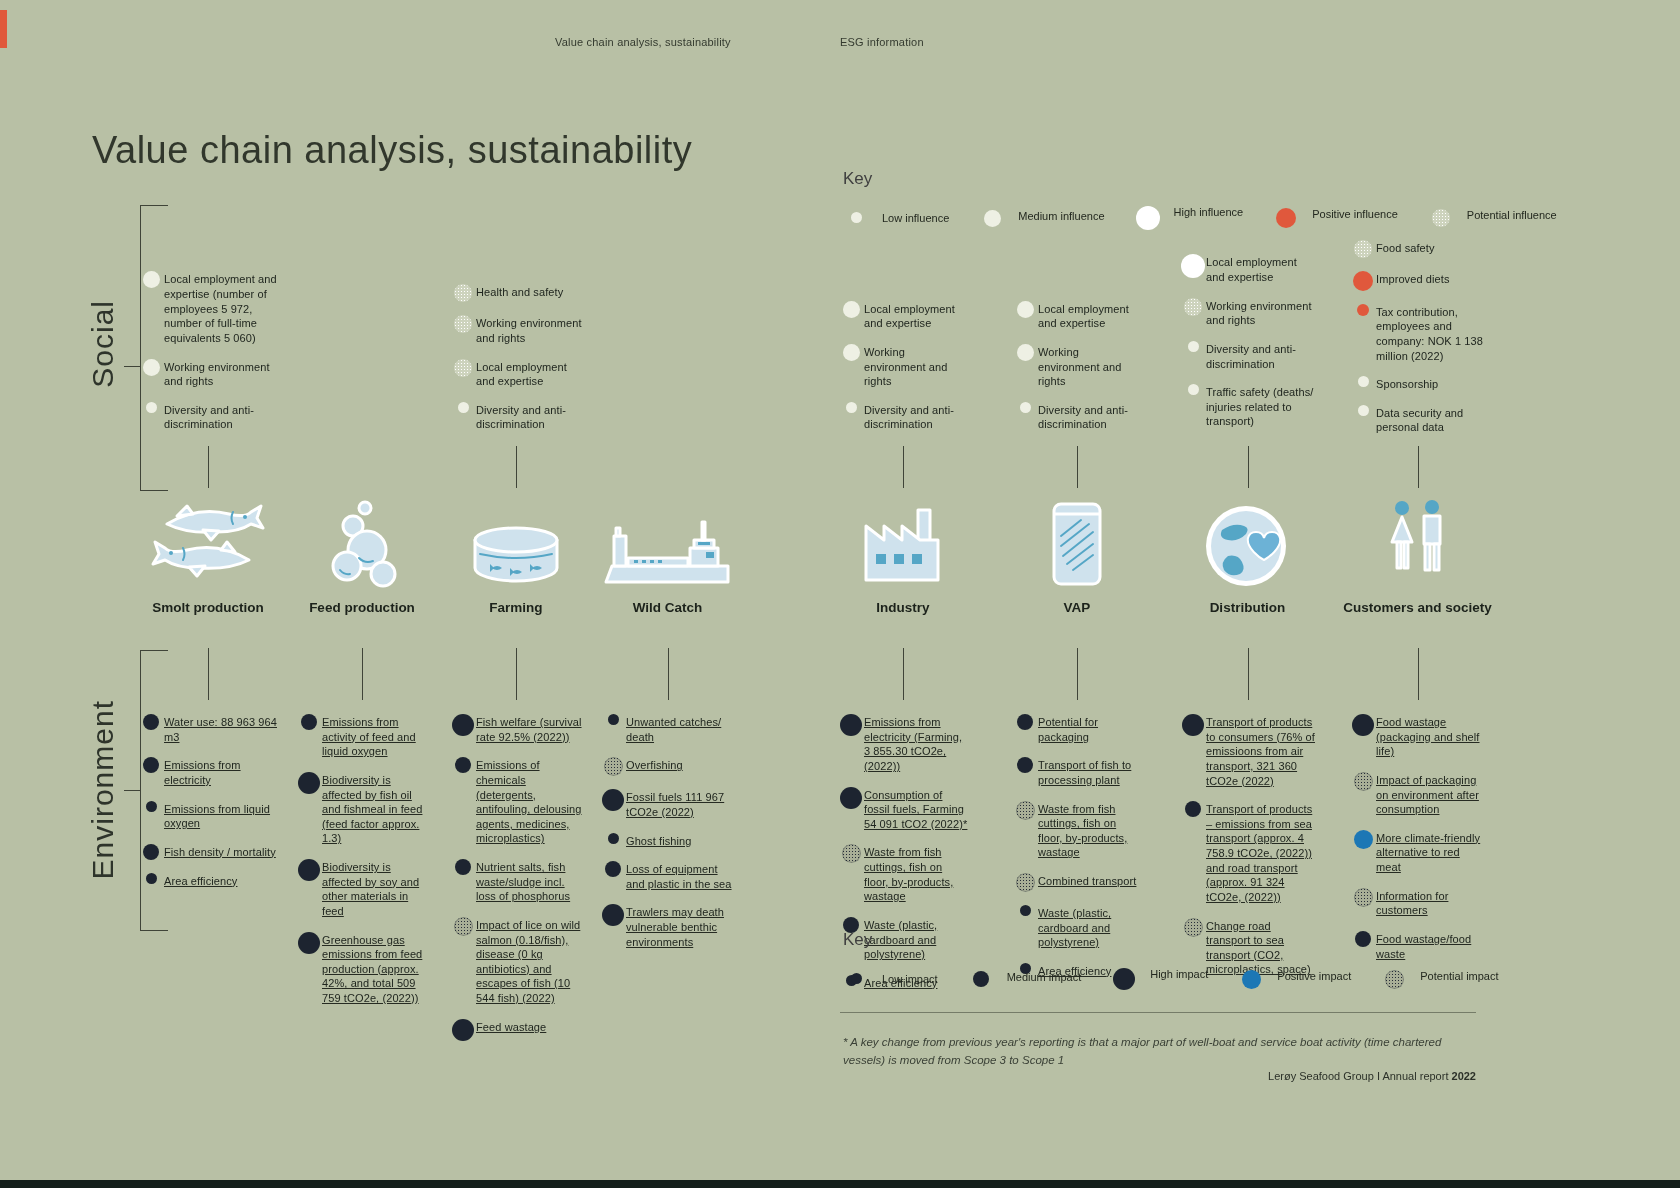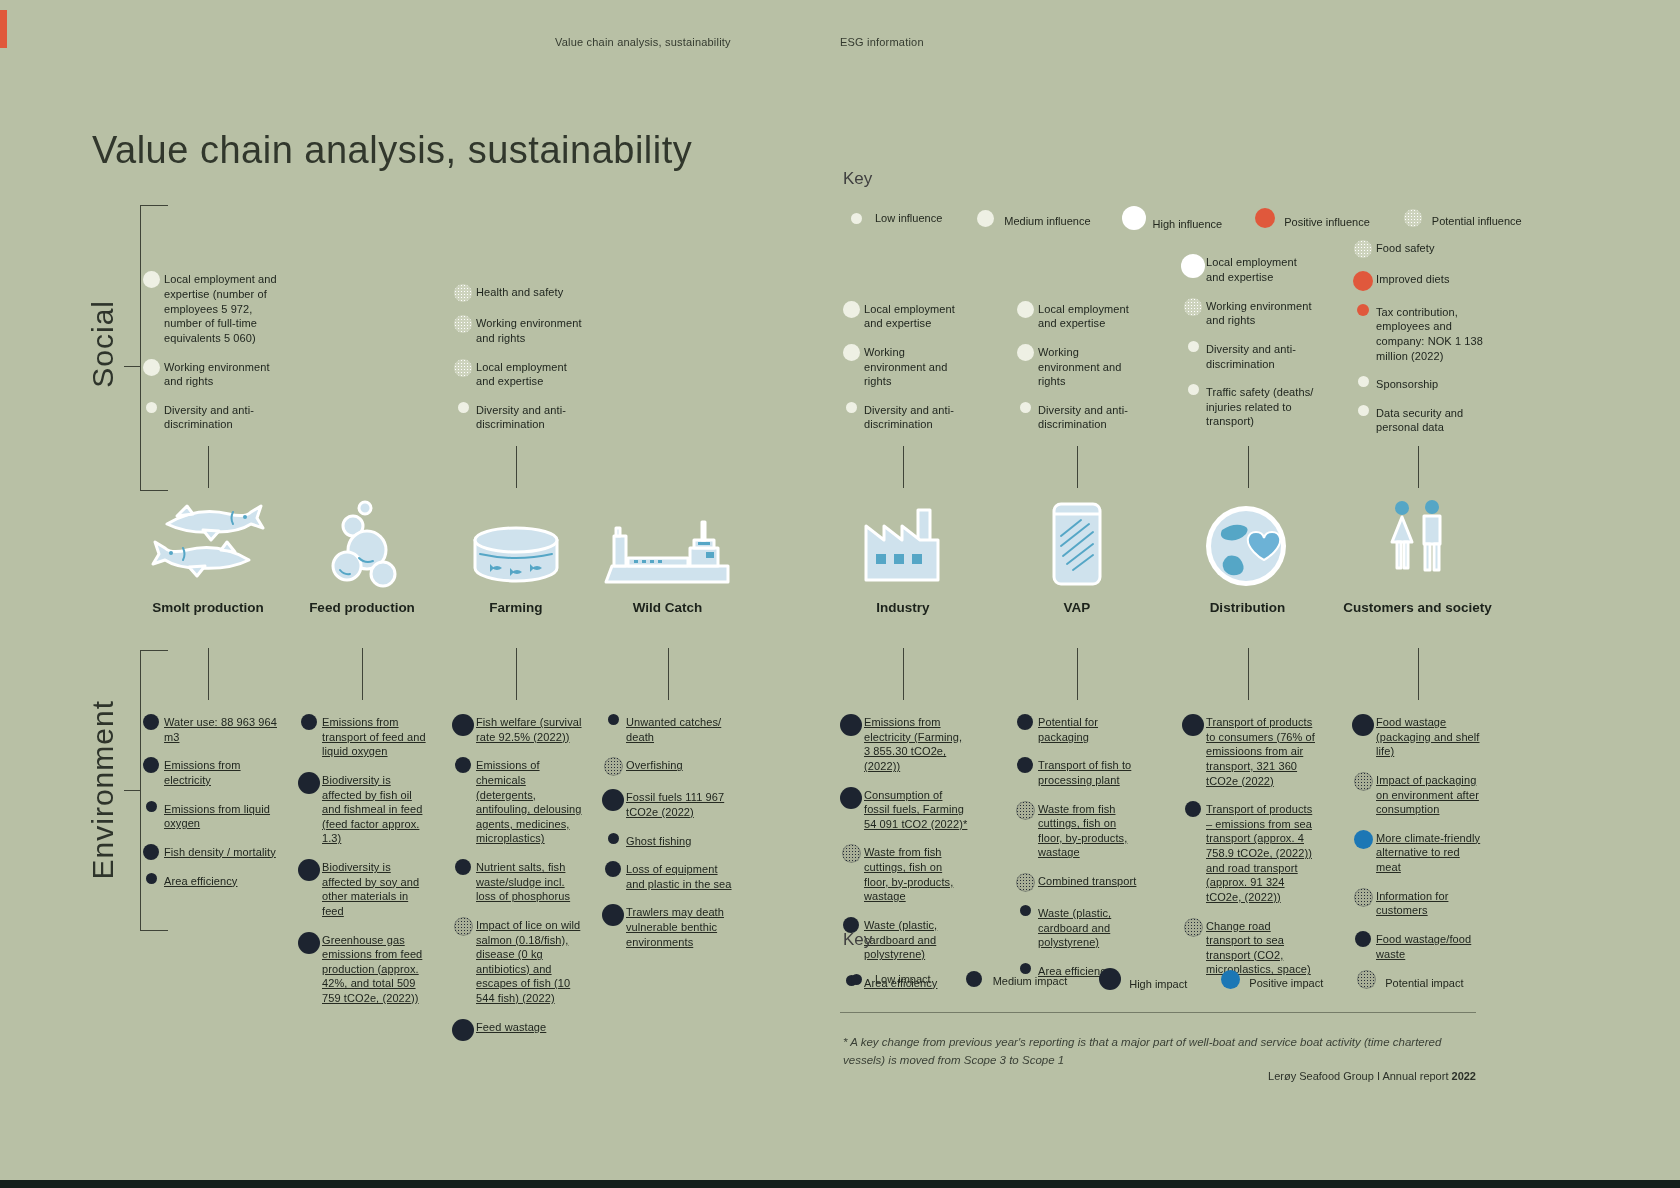--- a/index.html
+++ b/index.html
@@ -14,21 +14,21 @@
   .tab-right{left:840px;}
 
   .page-title{position:absolute;left:92px;top:104px;font-size:38px;font-weight:300;letter-spacing:.5px;color:#31372c;}
 
   .key-title{position:absolute;font-size:17px;color:#404040;}
   .key-title-top{left:843px;top:169px;}
   .key-title-bottom{left:843px;top:930px;}
   .key-row{position:absolute;display:flex;align-items:center;gap:30px;}
   .key-row-top{left:843px;top:206px;}
   .key-row-bottom{left:843px;top:968px;}
-  .key-item{display:flex;align-items:flex-end;gap:6px;}
+  .key-item{display:flex;align-items:flex-start;gap:13px;}
   .key-label{font-size:11px;font-weight:500;color:#23281f;white-space:nowrap;}
 
   
   .mkbox{width:26px;min-width:26px;display:flex;justify-content:center;align-items:center;}
   .mk{border-radius:50%;display:inline-block;flex:none;}
   .inf-sm{width:11px;height:11px;background:#eef0e4;}
   .inf-md{width:17px;height:17px;background:#eef0e4;}
   .inf-hi{width:24px;height:24px;background:#ffffff;}
   .inf-pos{width:20px;height:20px;background:#e0583c;}
   .inf-pos-sm{width:12px;height:12px;background:#e0583c;}
@@ -208,21 +208,21 @@
           <path class="tls" d="M13,72 Q17,77 23,76"></path>
       </svg>
     </div>
     <div class="stage-label">Feed production</div>
     <div class="connector env-connector"></div>
     <div class="env-list">
         <div class="item">
           <span class="mkbox">
             <span class="mk imp-md"></span>
           </span>
-          <span class="item-text">Emissions from transport of feed and liquid oxygen</span>
+          <span class="item-text">Emissions from activity of feed and liquid oxygen</span>
         </div>
         <div class="item">
           <span class="mkbox">
             <span class="mk imp-hi"></span>
           </span>
           <span class="item-text">Biodiversity is affected by fish oil and fishmeal in feed (feed factor approx. 1.3)</span>
         </div>
         <div class="item">
           <span class="mkbox">
             <span class="mk imp-hi"></span>

